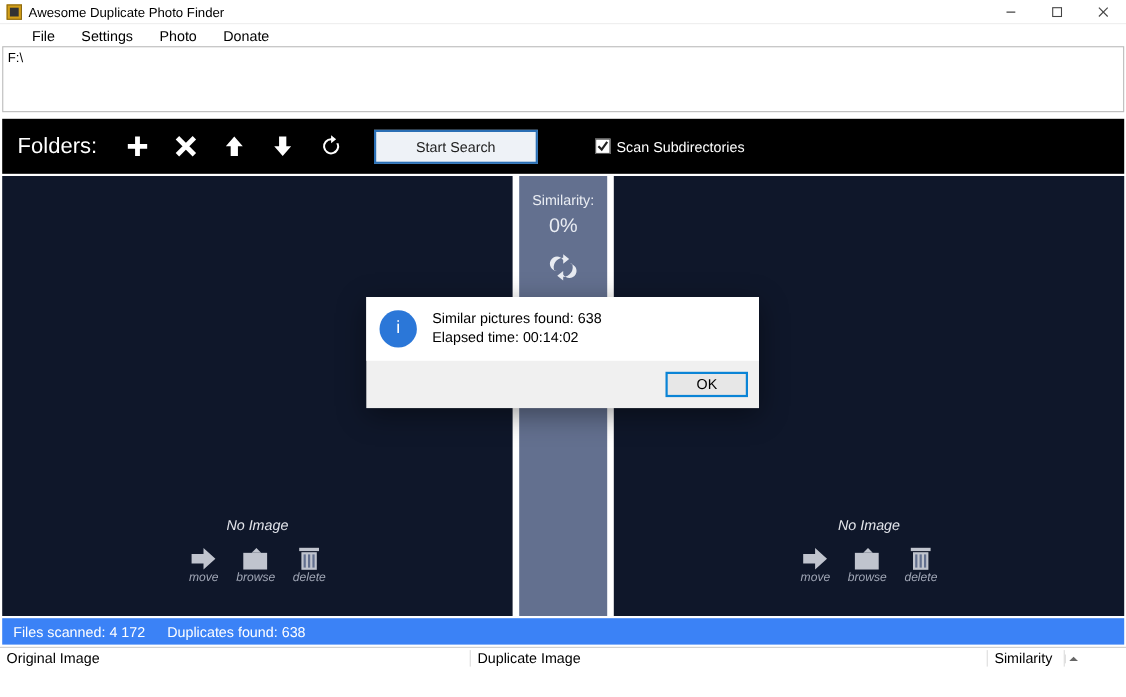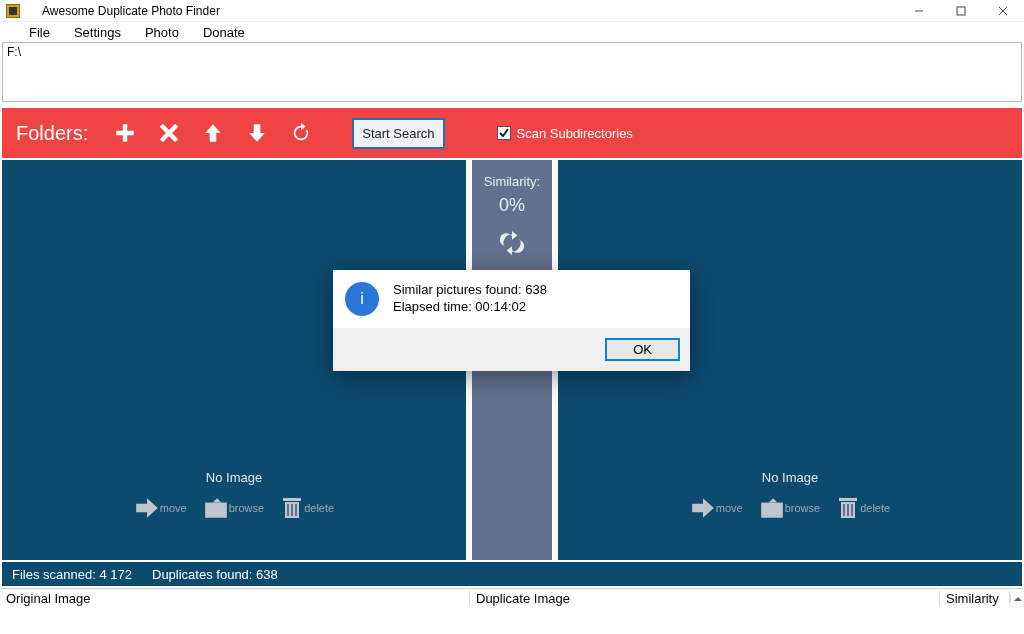--- a/index.html
+++ b/index.html
@@ -1,64 +1,64 @@
 <!DOCTYPE html>
 <html><head>
 <meta charset="utf-8">
 <style>
   * { box-sizing: border-box; margin: 0; padding: 0; font-family: "Segoe UI", Tahoma, sans-serif; }
   body { width: 1024px; height: 634px; overflow: hidden; background: #fff; position: relative; }
   .titlebar {
     height: 22px; display: flex; align-items: center; justify-content: space-between;
     padding: 0 0 0 6px; font-size: 12px; border-bottom: 1px solid #eee;
   }
-  .titlebar .left { display: flex; align-items: center; gap: 22px; }
+  .titlebar .left { display: flex; align-items: center; gap: 6px; }
   .titlebar .appicon { width: 14px; height: 14px; background: #d4a017; border: 1px solid #8b6914; position: relative; }
   .titlebar .appicon::after{content:"";position:absolute;inset:2px;background:#333;}
   .titlebar .winbtns { display: flex; }
   .titlebar .winbtn { width: 42px; height: 22px; display:flex;align-items:center;justify-content:center;color:#444;cursor:default; }
   .titlebar .winbtn svg { stroke:#444; stroke-width:1; fill:none; }
   .menubar { height: 20px; display:flex; align-items:center; gap:6px; padding:0 20px; font-size:13px; }
   .menubar .menuitem { padding: 1px 9px; cursor:default; }
   .pathrow {
     border:1px solid #bbb; height:60px; margin:0 2px; padding:2px 4px; font-size:12px; background:#fff;
   }
   .toolbar1 {
-    background:#ef4444; height:50px; margin: 6px 2px 2px 2px; display:flex; align-items:center;
+    background:#000000; height:50px; margin: 6px 2px 2px 2px; display:flex; align-items:center;
     padding: 0 14px; gap: 18px; color:#fff;
   }
   .toolbar1 .label { font-size:20px; margin-right:6px; }
   .toolbar1 .iconbtn { width:26px; height:26px; display:flex;align-items:center;justify-content:center;cursor:default; }
   .toolbar1 svg { fill:#fff; }
   .startbtn {
-    background:#eef2f7;color:#222;border:2px solid #2a6fb5;padding:6px 8px;font-size:13px;cursor:default;margin-left:20px;
+    background:#eef2f7;color:#222;border:2px solid #2a6fb5;padding:6px 36px;font-size:13px;cursor:default;margin-left:8px;
   }
   .cb-wrap { display:flex; align-items:center; margin-left:34px; font-size:13px; gap:6px; }
   .cb {
     width:14px;height:14px;background:#fff;border:1px solid #555;display:flex;align-items:center;justify-content:center;
   }
   .main-panes {
     display:flex; margin:2px; height: 400px; gap:6px;
   }
-  .pane { flex:1; background:#0c4a6e; position:relative; color:#d0d4dd; }
+  .pane { flex:1; background:#0f172a; position:relative; color:#d0d4dd;font-style:italic; }
   .midcol { width:80px; background:#63708f; text-align:center; color:#eaedf3; padding-top:14px; font-size:13px; }
   .midcol .pct { font-size:18px; margin:6px 0 14px; }
   .noimg { text-align:center; font-size:13px; margin-top:310px; color:#e4e6ec; }
   .imgctrls { display:flex; justify-content:center; gap:16px; margin-top:12px; }
-  .imgctrls .ic { display:flex; flex-direction:row; align-items:center; font-size:11px; color:#a0a6b5; }
+  .imgctrls .ic { display:flex; flex-direction:column; align-items:center; font-size:11px; color:#a0a6b5; }
   .imgctrls svg { fill:#c0c4ce; }
   .statusbar {
-    background:#0c4a6e; color:#fff; font-size:13px; padding:4px 10px; margin:0 2px 2px; height:24px;
+    background:#3b82f6; color:#fff; font-size:13px; padding:4px 10px; margin:0 2px 2px; height:24px;
     display:flex; align-items:center; gap:20px;
   }
   .headerrow {
     display:flex; font-size:13px; height:20px; align-items:center; border-top:1px solid #ccc;
   }
   .headerrow .col { padding:0 6px; border-right:1px solid #ddd; }
-  .col-orig { width:470px; }
+  .col-orig { width:428px; }
   .col-dup { width:470px; }
   .col-sim { width:70px; }
   .scrollup { width:14px; display:flex;align-items:center;justify-content:center;border-left:1px solid #ddd; }
   
   .dialog {
     position:absolute; left:333px; top:270px; width:357px; background:#f0f0f0;
     box-shadow: 0 6px 24px rgba(0,0,0,0.4);
   }
   .dialog .dtitle {
     background:#0a84d6; color:#fff; padding:4px 8px; font-size:13px; display:flex; justify-content:space-between; align-items:center;

